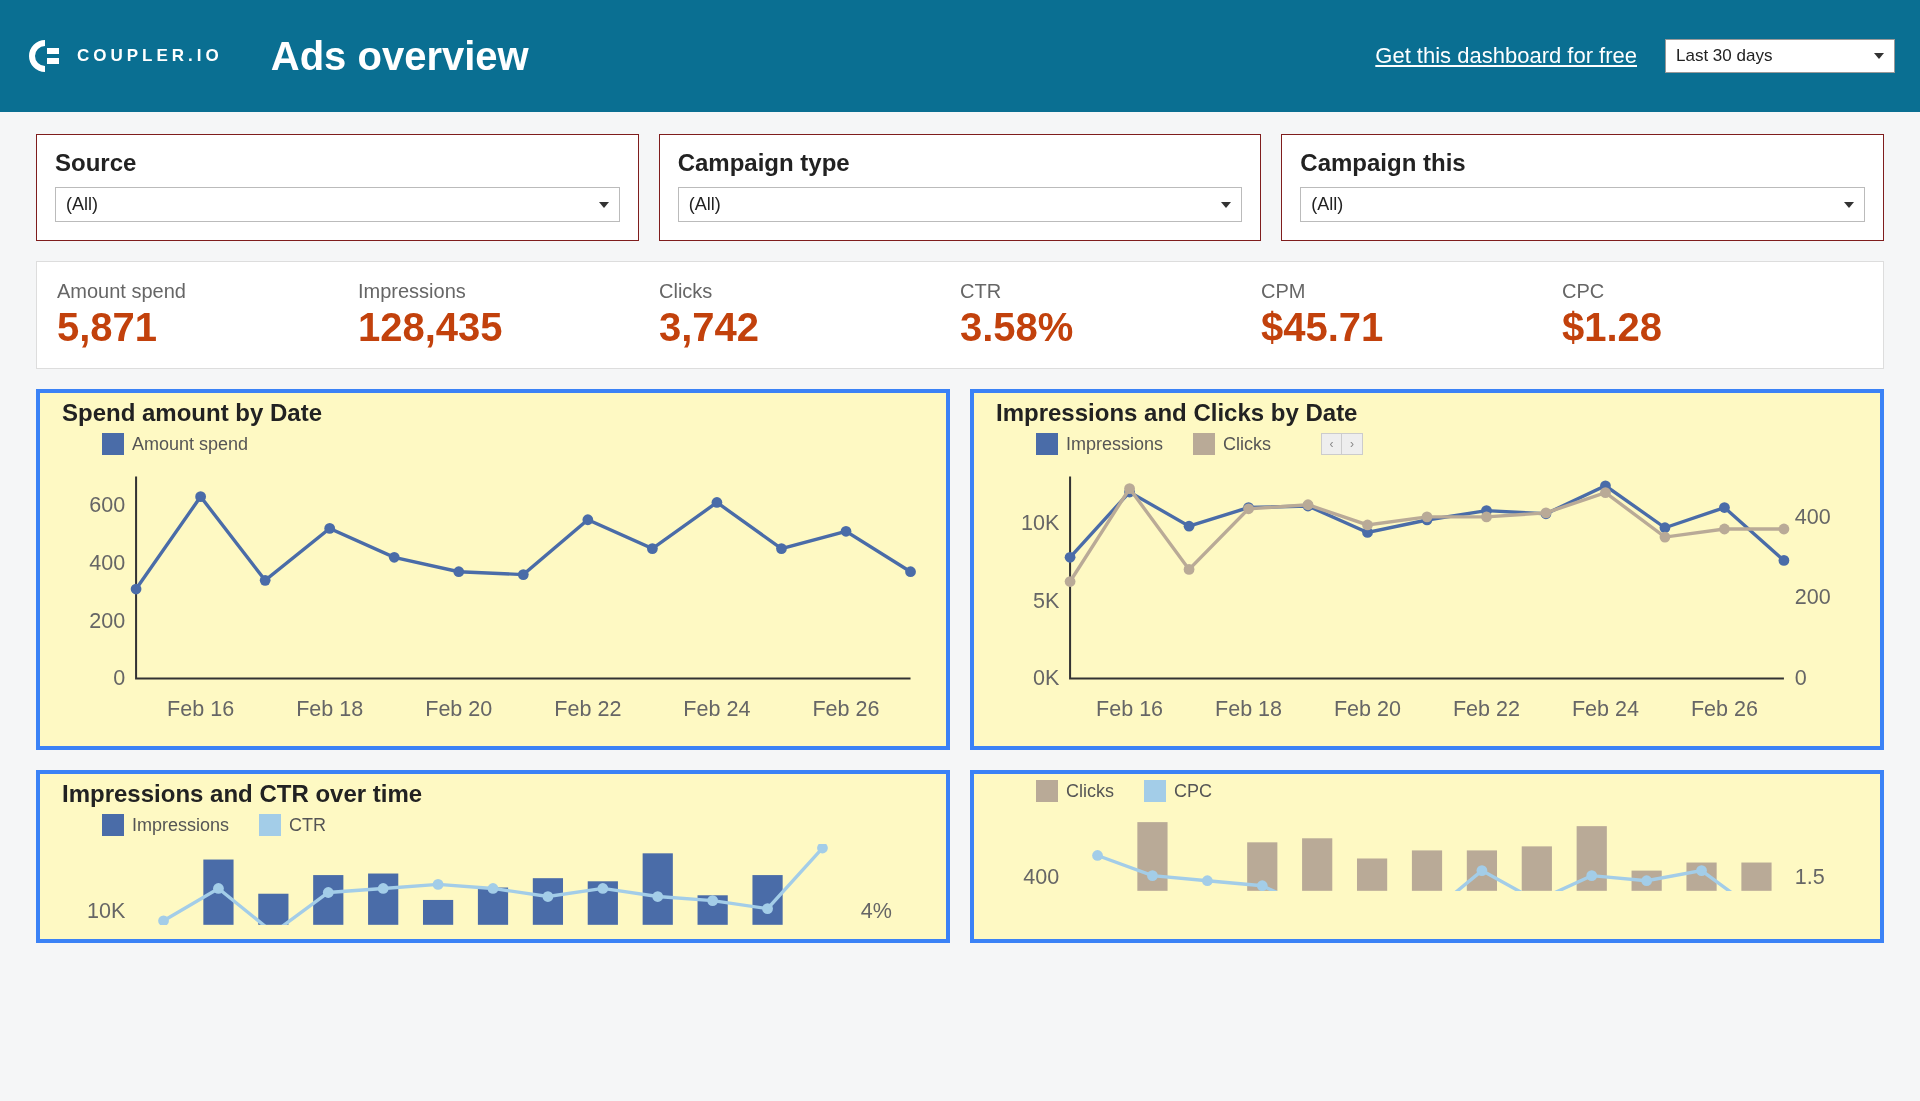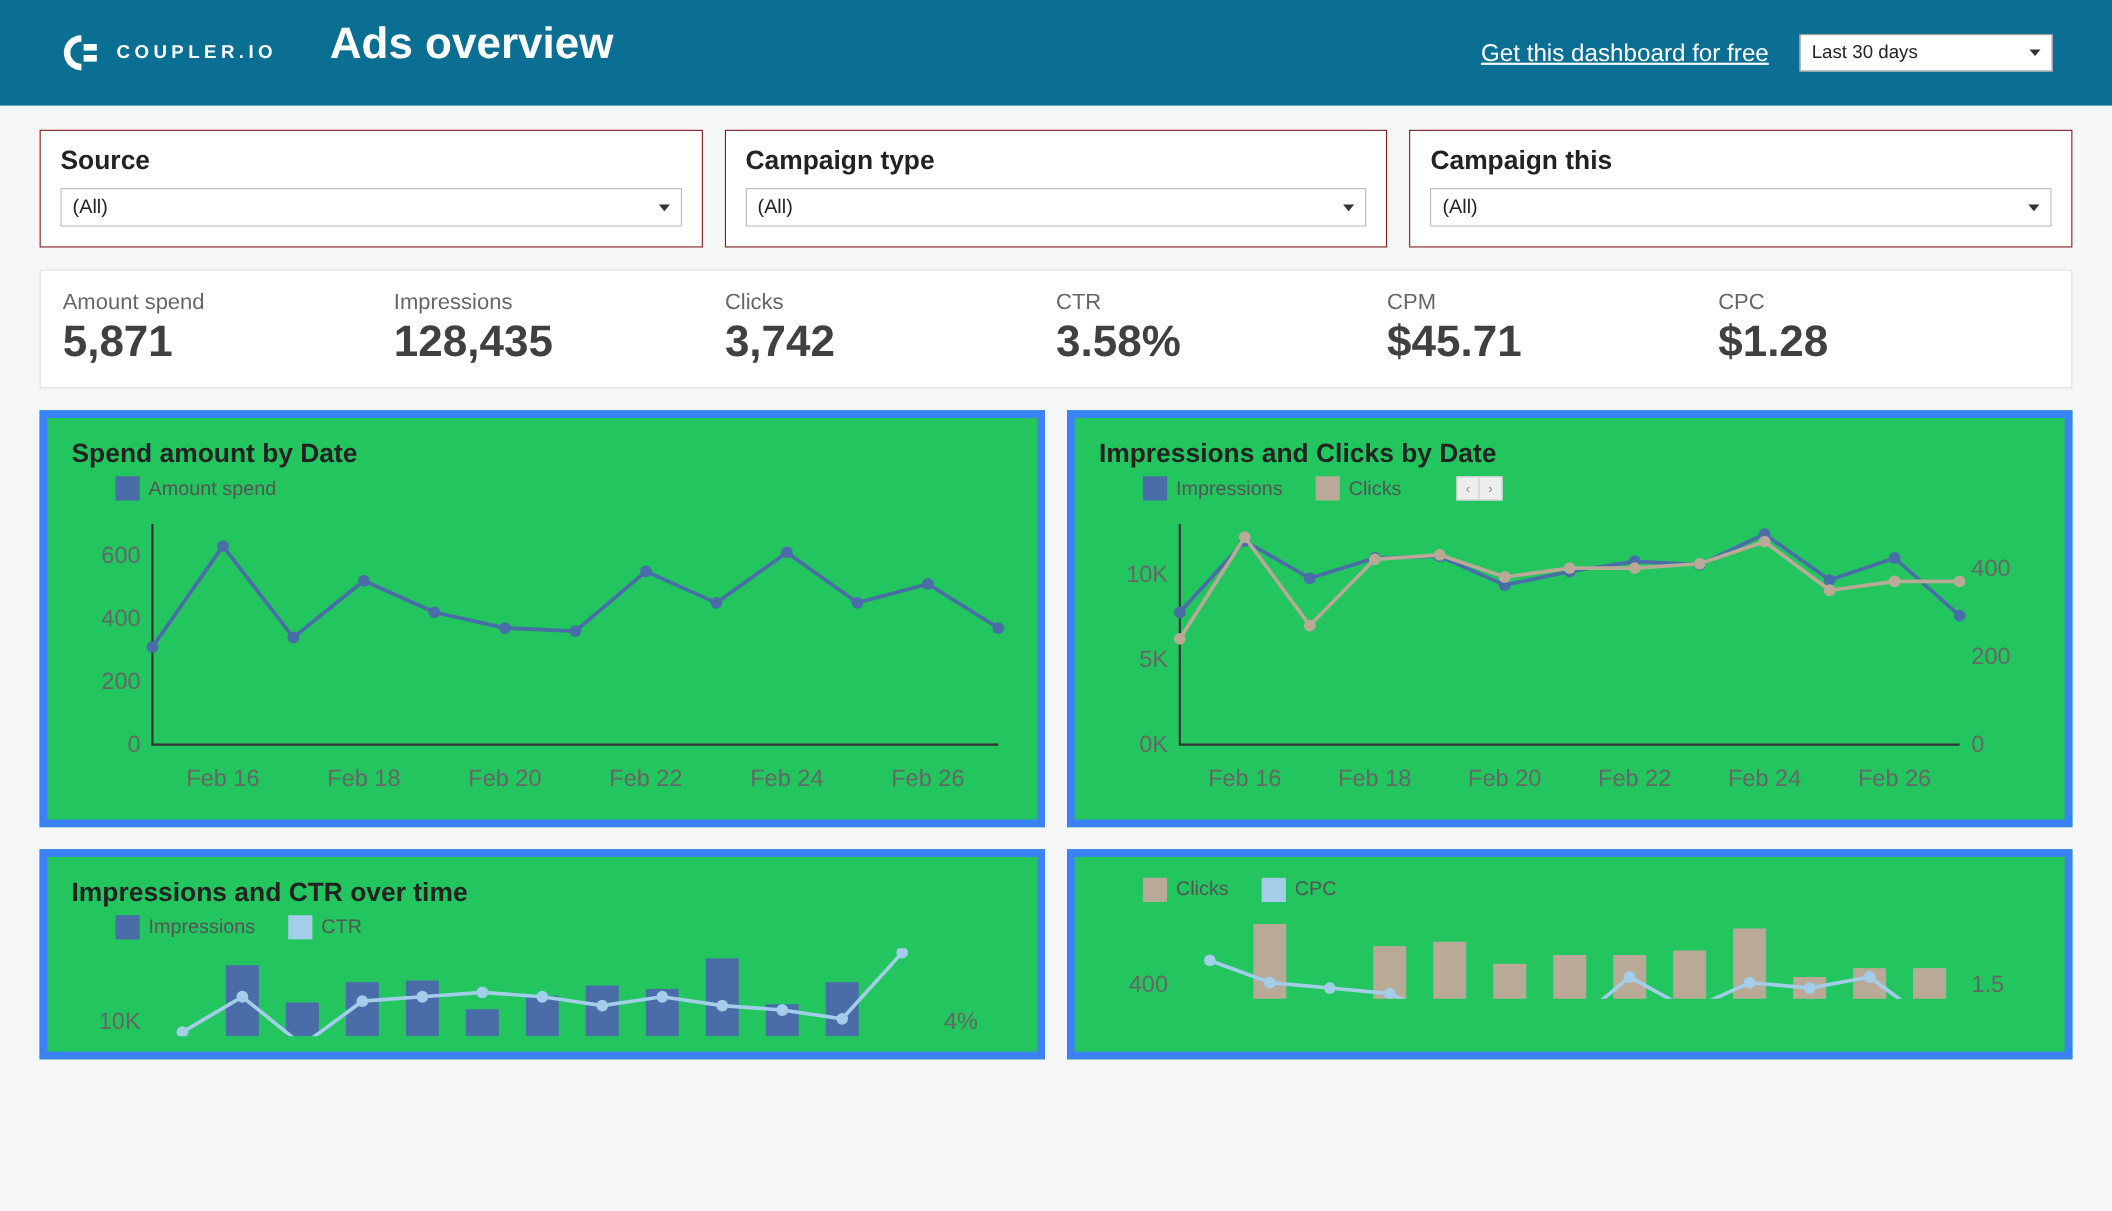--- a/index.html
+++ b/index.html
@@ -1,35 +1,35 @@
 <!DOCTYPE html>
 <html><head>
 <meta charset="utf-8">
 <style>
 * { box-sizing: border-box; margin: 0; padding: 0; }
 body { font-family: -apple-system, BlinkMacSystemFont, "Segoe UI", Helvetica, Arial, sans-serif; background: #f5f6f7; color: #222; }
-.header { background: #0a6f92; color: #fff; display: flex; padding: 18px 54px; height: 96px; }
+.header { background: #0a6f92; color: #fff; display: flex; align-items: center; padding: 18px 25px; height: 112px; }
 .logo { display: flex; align-items: center; gap: 12px; }
 .logo-text { font-size: 17px; letter-spacing: 4px; font-weight: 600; }
 .title { font-size: 40px; font-weight: 700; margin-left: 48px; }
 .header-right { margin-left: auto; display: flex; align-items: center; gap: 28px; }
 .free-link { color: #fff; text-decoration: underline; font-size: 22px; font-weight: 500; cursor: pointer; }
 .date-filter { background: #fff; color: #222; border: 1px solid #999; padding: 6px 10px; font-size: 17px; width: 230px; display: flex; align-items: center; justify-content: space-between; cursor: pointer; }
 .caret { width: 0; height: 0; border-left: 5px solid transparent; border-right: 5px solid transparent; border-top: 6px solid #333; }
 .container { padding: 22px 36px; }
 .filters-row { display: flex; gap: 20px; margin-bottom: 20px; }
 .filter-card { flex: 1; background: #fff; border: 1px solid #7f1d1d; padding: 14px 18px 18px; }
 .filter-label { font-size: 24px; font-weight: 600; margin-bottom: 10px; }
 .filter-select { border: 1px solid #bbb; padding: 6px 10px; font-size: 18px; display: flex; align-items: center; justify-content: space-between; cursor: pointer; background: #fff; }
 .metrics-card { background: #fff; border: 1px solid #ddd; padding: 18px 20px; display: flex; margin-bottom: 20px; }
 .metric { flex: 1; }
 .metric-label { font-size: 20px; color: #666; margin-bottom: 2px; }
-.metric-value { font-size: 40px; font-weight: 600; color: #404040; }
+.metric-value { font-size: 40px; font-weight: 600; color: #c2410c; }
 .charts-row { display: flex; gap: 20px; margin-bottom: 20px; }
-.chart-card { flex: 1; background: #22c55e; border: 7px solid #3b82f6; padding: 19px 22px 14px; }
+.chart-card { flex: 1; background: #fef9c3; border: 4px solid #3b82f6; padding: 6px 22px 14px; }
 .chart-title { font-size: 24px; font-weight: 700; margin-bottom: 6px; }
 .legend { display: flex; gap: 30px; align-items: center; margin-left: 40px; margin-bottom: 8px; }
 .legend-item { display: flex; align-items: center; gap: 8px; font-size: 18px; color: #555; }
 .legend-swatch { width: 22px; height: 22px; }
 .nav-arrows { margin-left: 20px; display: flex; border: 1px solid #ccc; background: #eee; }
 .nav-arrow { width: 20px; height: 20px; display: flex; align-items: center; justify-content: center; font-size: 12px; color: #888; border-right: 1px solid #ccc; cursor: pointer; }
 .nav-arrow:last-child { border-right: none; }
 .chart-body { position: relative; }
 svg.chart-svg { width: 100%; display: block; }
 .axis-text { font-size: 16px; fill: #666; }

